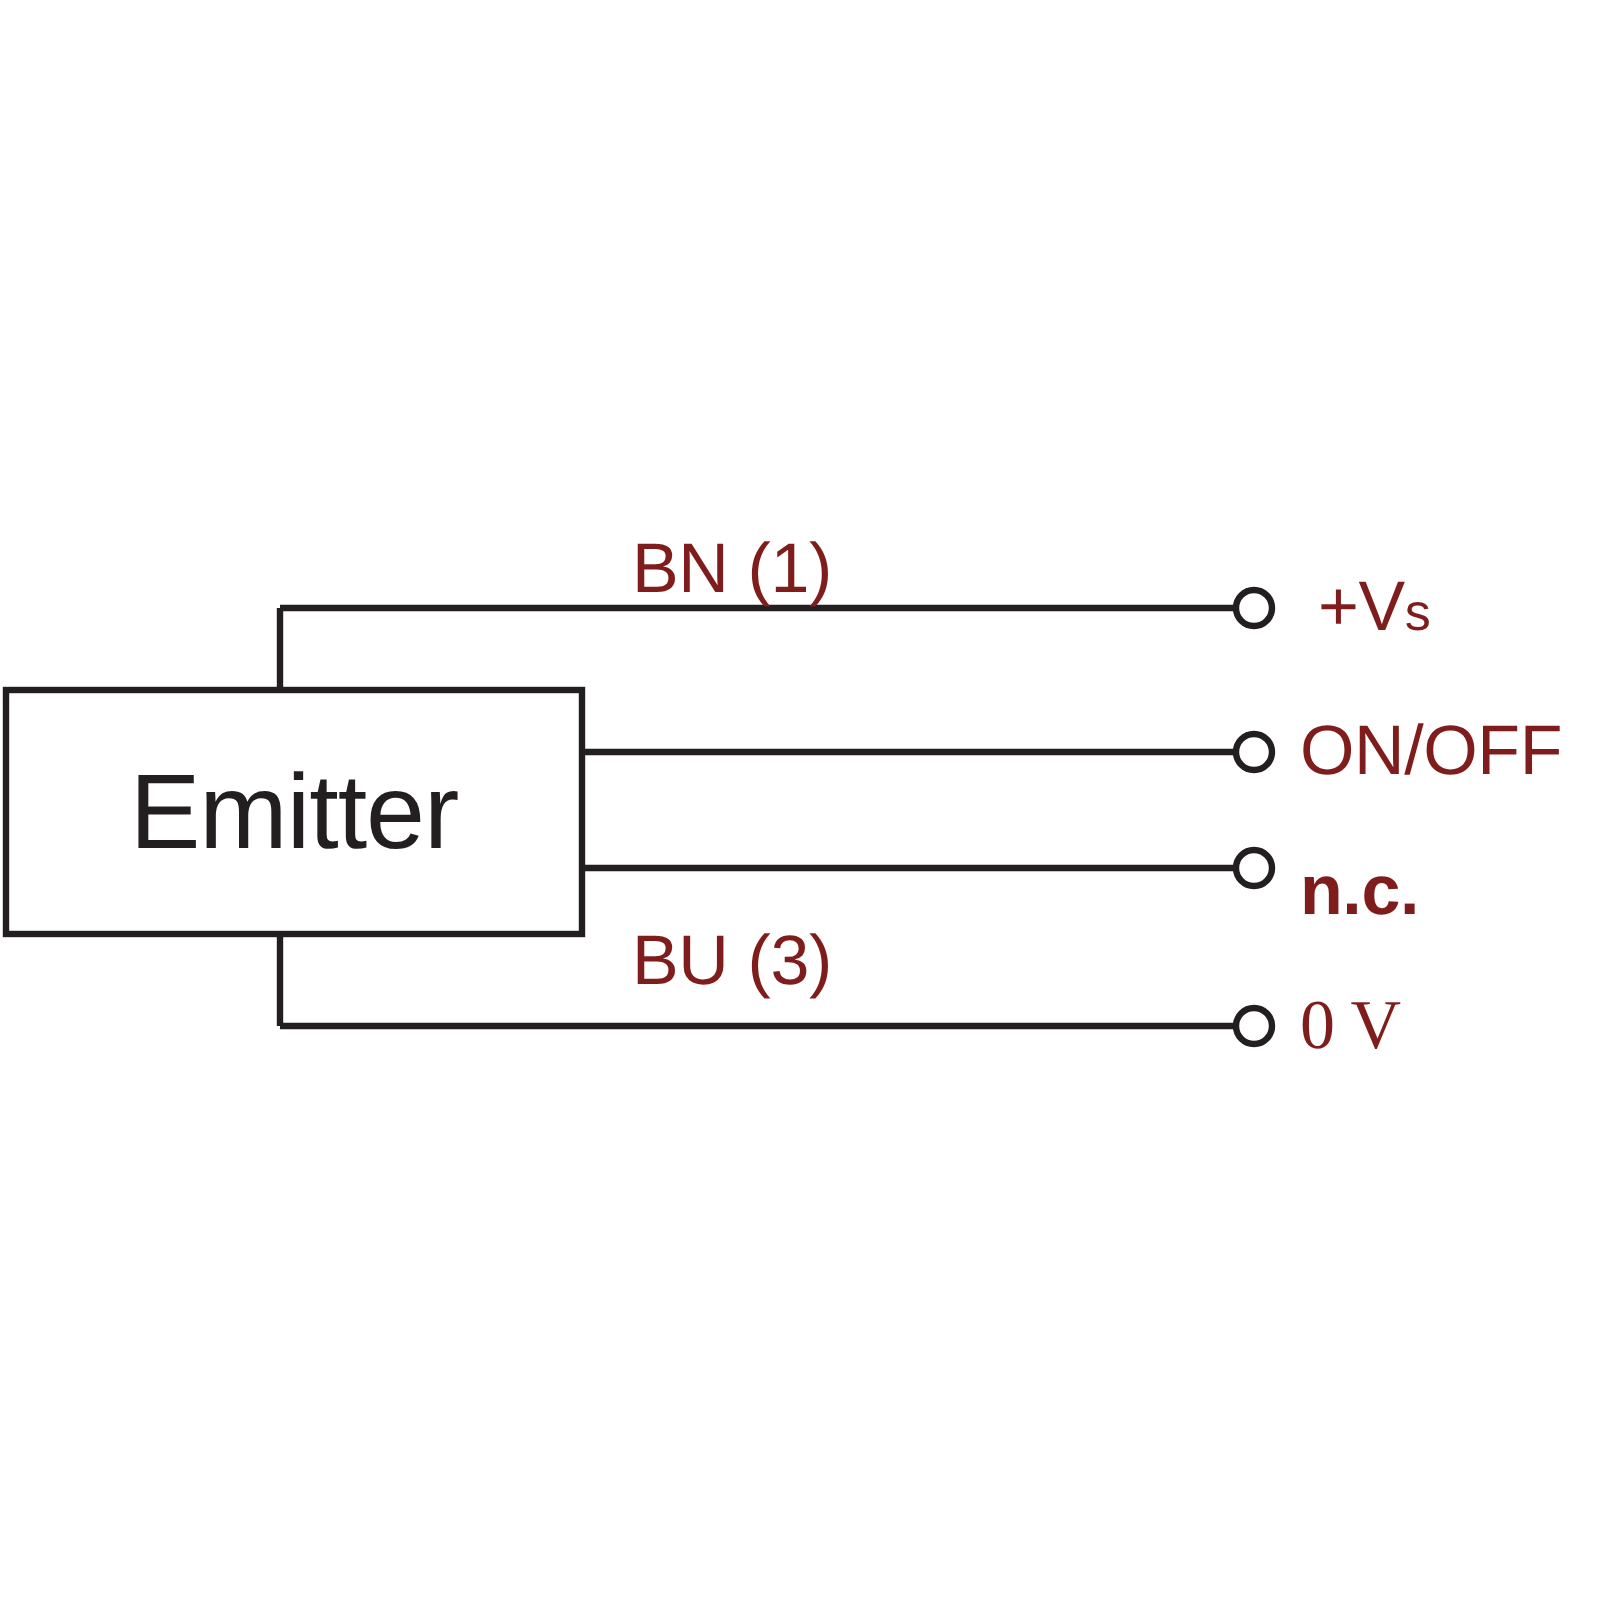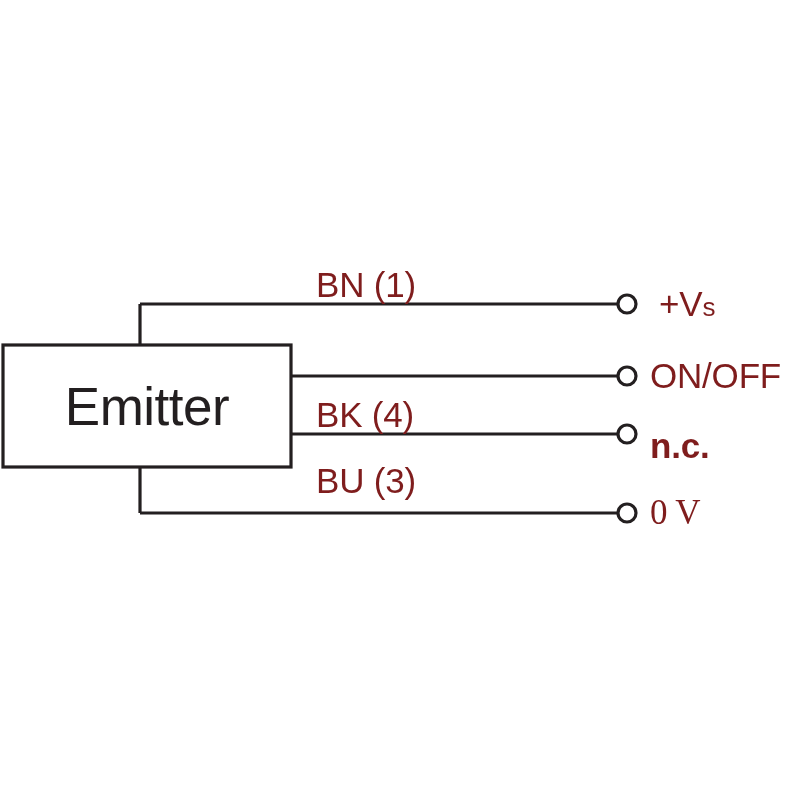--- a/index.html
+++ b/index.html
@@ -93,21 +93,20 @@
     <circle class="terminal-dot" cx="627" cy="304" r="9"></circle>
     <circle class="terminal-dot" cx="627" cy="376" r="9"></circle>
     <circle class="terminal-dot" cx="627" cy="434" r="9"></circle>
     <circle class="terminal-dot" cx="627" cy="513" r="9"></circle>
 
   </svg>
 
   <div class="box-label">Emitter</div>
 
   <div class="txt wire-label" style="left:316px; top:267px;">BN (1)</div>
-  <div class="txt wire-label" style="left:316px; top:397px;">BK (4)</div>
   <div class="txt wire-label" style="left:316px; top:463px;">BU (3)</div>
 
   <div class="txt terminal-label" style="left:632px; top:286px;margin-left:27px;"><span>+V</span><span class="sub">s</span></div>
 
   <div class="txt terminal-label" style="left:650px; top:358px;">ON/OFF</div>
 
   <div class="txt terminal-label" style="left:650px; top:428px;font-weight:bold;">n.c.</div>
 
   <div class="txt terminal-label" style="left:650px; top:495px;font-family:Liberation Serif, serif;">0 V</div>
 

